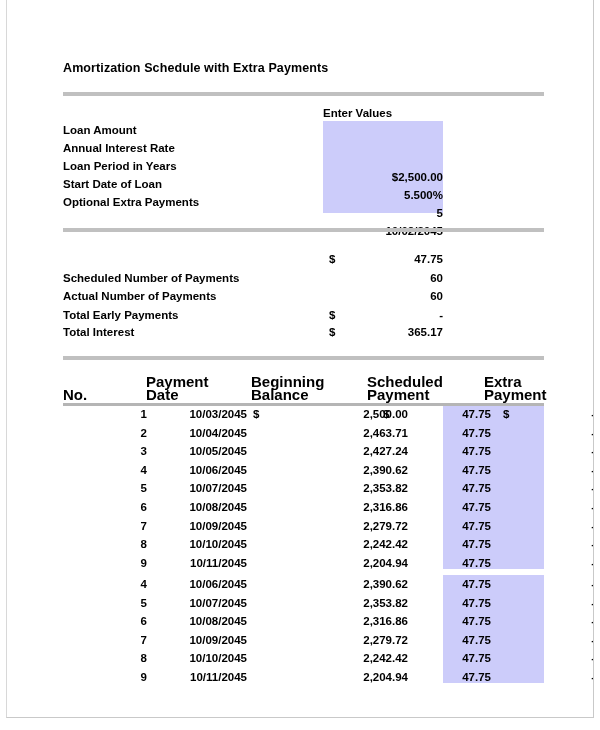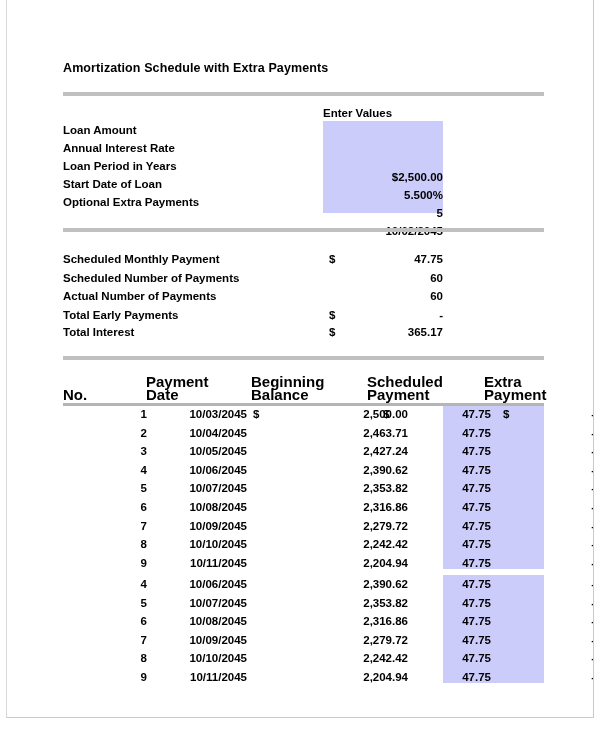--- a/index.html
+++ b/index.html
@@ -183,21 +183,20 @@
       <div class="in-row" style="top: 196px;">
         <span class="lbl">Optional Extra Payments</span>
         <span class="val"></span>
       </div>
     </div>
 
   <div class="rule r2"></div>
 
   <div id="summary-container">
       <div class="sum-row" style="top: 253px;">
-        <span class="lbl">Scheduled Monthly Payment</span>
         <span class="cur">$</span>
         <span class="val">47.75</span>
       </div>
       <div class="sum-row" style="top: 271.6px;">
         <span class="lbl">Scheduled Number of Payments</span>
         <span class="cur"></span>
         <span class="val">60</span>
       </div>
       <div class="sum-row" style="top: 290.2px;">
         <span class="lbl">Actual Number of Payments</span>

